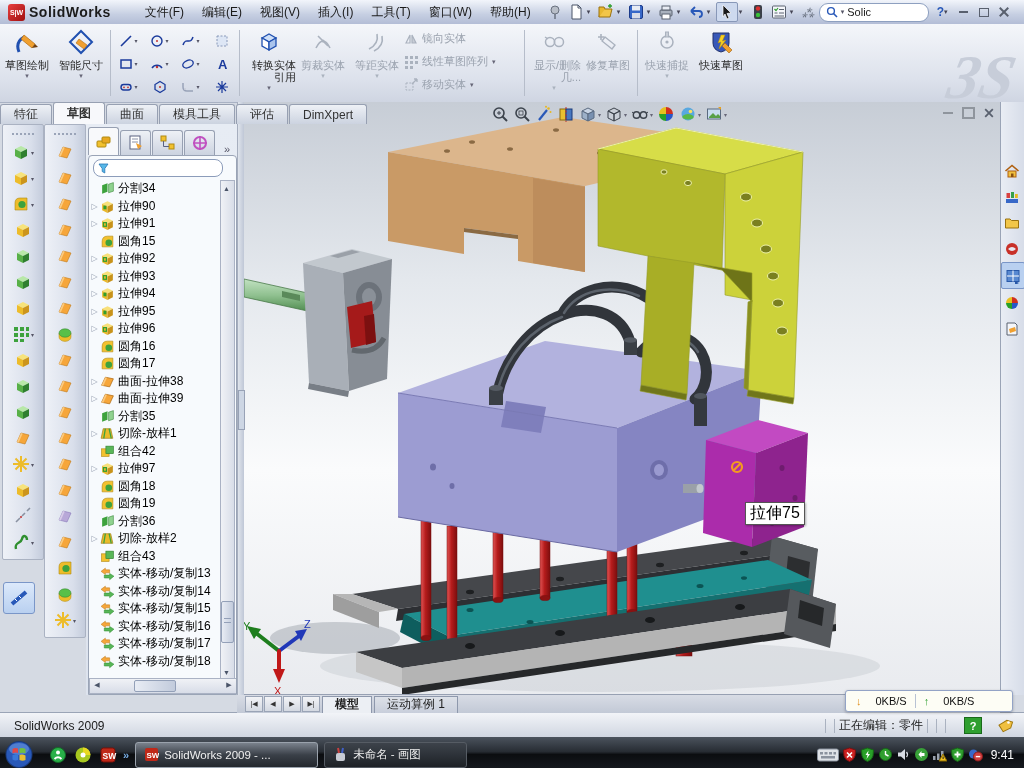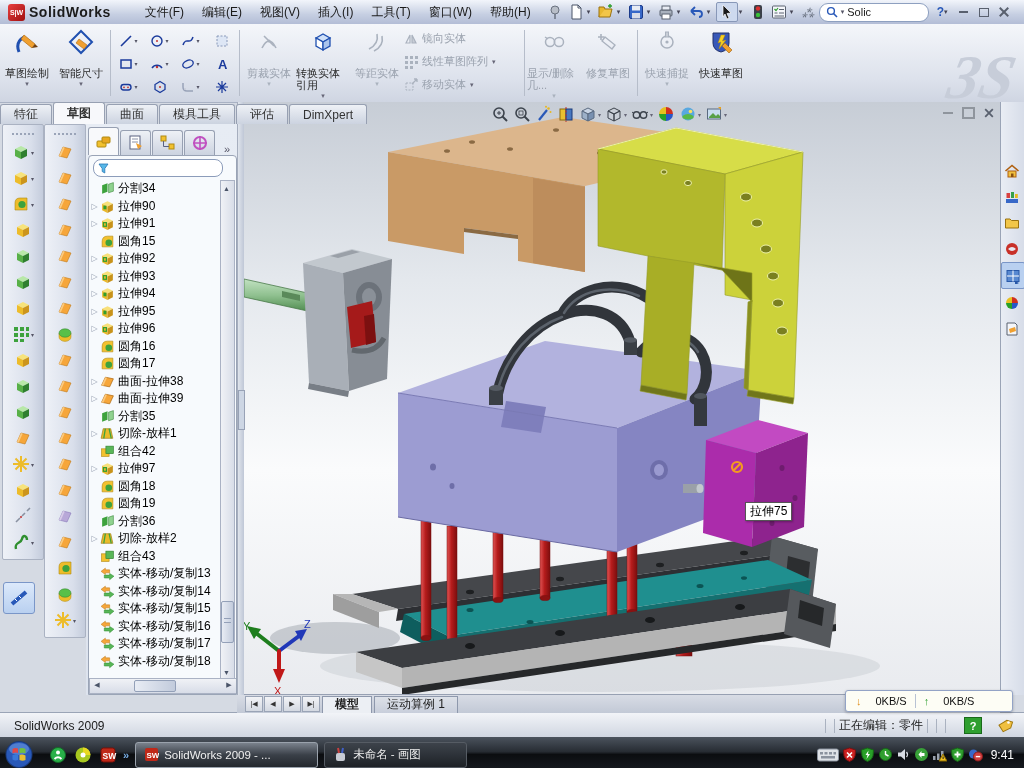--- a/index.html
+++ b/index.html
@@ -21,40 +21,40 @@
   .mini{width:9px;height:2px;background:#59606e;}
   .rest{width:8px;height:7px;border:1.5px solid #59606e;}
   .clos{position:relative;width:10px;height:10px;}
   .clos:before,.clos:after{content:"";position:absolute;left:4px;top:-1px;width:2px;height:12px;background:#59606e;}
   .clos:before{transform:rotate(45deg);}.clos:after{transform:rotate(-45deg);}
   
   #ribbon{left:0;top:24px;width:1024px;height:78px;background:linear-gradient(#f4f6fa,#dde2ec 70%,#cfd5e2);border-bottom:1px solid #a9b2c4;display:flex;align-items:stretch;overflow:hidden;}
   .rgroup{display:flex;flex-direction:column;align-items:center;justify-content:flex-start;padding-top:5px;position:relative;}
   .rbig{width:54px;}
   .rico{height:26px;display:flex;align-items:center;justify-content:center;}
-  .rlabel{font-size:11px;line-height:12px;text-align:left;color:#2a2a2a;margin-top:12px;}
+  .rlabel{font-size:11px;line-height:12px;text-align:right;color:#2a2a2a;margin-top:4px;}
   .gray .rlabel{color:#9aa2ae;}
   .rdd{font-size:7px;color:#667;margin-top:1px;}
   .gray .rdd{color:#aab2be;}
   .rsep{width:1px;background:#b6bdca;margin:6px 2px;}
   #minigrid{display:grid;grid-template-columns:repeat(4,31px);grid-template-rows:repeat(3,23px);padding-top:5px;}
   .mcell{display:flex;align-items:center;justify-content:center;gap:1px;}
   #stack3{display:flex;flex-direction:column;justify-content:flex-start;padding-top:7px;gap:8px;width:118px;}
   .srow{display:flex;align-items:center;gap:4px;font-size:11px;color:#9aa2ae;}
   #watermark{right:10px;top:18px;font-size:62px;font-style:italic;font-weight:bold;color:#c7cdd9;transform:skewX(-12deg);font-family:"Liberation Serif",serif;}
   
   #tabrow{left:0;top:102px;width:392px;height:22px;display:flex;align-items:flex-end;z-index:4;}
   .ctab{height:19px;display:flex;align-items:center;justify-content:center;font-size:12px;color:#333;background:linear-gradient(#eef1f6,#ccd3e0);border:1px solid #97a0b2;border-bottom:none;border-radius:3px 3px 0 0;margin-right:1px;padding:0 13px;}
   .ctab.active{background:#f7f8fb;height:21px;font-weight:bold;}
   
   #viewport{left:237px;top:102px;width:763px;height:593px;background:linear-gradient(#c7cdd6,#e4e8ed 30%,#fafbfc 62%,#e9ebef);overflow:hidden;z-index:1;}
   #headsup{left:253px;top:2px;display:flex;align-items:center;gap:2px;position:absolute;}
   .hico{display:flex;align-items:center;padding:1px;}
   #winctrl{left:706px;top:5px;position:absolute;display:flex;gap:9px;align-items:center;}
-  #tooltip{left:508px;top:400px;position:absolute;background:#fff;border:1px solid #555;font-size:12px;color:#000;padding:0px 4px;z-index:6;box-shadow:1px 1px 2px rgba(0,0,0,.3);}
+  #tooltip{left:508px;top:400px;position:absolute;background:#fff;border:1px solid #555;font-size:16px;color:#000;padding:0px 4px;z-index:6;box-shadow:1px 1px 2px rgba(0,0,0,.3);}
   
   #lefttools{left:0;top:124px;width:86px;height:560px;}
   .tcol{position:absolute;top:0;width:40px;background:linear-gradient(90deg,#eef1f7,#d9dfeb 70%,#c4ccdc);border:1px solid #aab2c2;border-radius:2px;display:flex;flex-direction:column;align-items:center;padding:8px 0 4px 0;}
   .tcol:before{content:"";width:22px;border-top:2px dotted #9aa4b8;margin-bottom:4px;}
   .titem{height:26px;display:flex;align-items:center;justify-content:center;gap:1px;width:100%;}
   .tdd2{font-size:6px;color:#556;}
   #measurebtn{left:3px;top:458px;width:30px;height:30px;border:1px solid #7a96c8;background:linear-gradient(#dce9fb,#b9d0f0);border-radius:3px;display:flex;align-items:center;justify-content:center;position:absolute;}
   
   #fpanel{left:86px;top:124px;width:151px;height:571px;background:linear-gradient(#e7ecf4,#dde3ee);border-right:1px solid #9aa4b6;}
   #ptabs{left:2px;top:3px;position:absolute;display:flex;align-items:flex-end;width:147px;}
@@ -303,40 +303,40 @@
         </svg>
         <span class="tdd2">▾</span>
       </div>
     <div class="mcell">
         <svg width="14" height="14">
           <path d="M7,1 L7,13 M1,7 L13,7 M3,3 L11,11 M11,3 L3,11" stroke="#1a3a9c" stroke-width="1.2"></path>
         </svg>
       </div>
   </div>
   <div class="rsep"></div>
+  <div class="rgroup rbig">
+    <div class="rico">
+        <svg width="26" height="26">
+          <polygon points="6,9 13,5 20,9 13,13" fill="#cfe0f8" stroke="#2050b0" stroke-width="1.3"></polygon>
+          <polygon points="6,9 13,13 13,21 6,17" fill="#fff" stroke="#2050b0" stroke-width="1.3"></polygon>
+          <polygon points="13,13 20,9 20,17 13,21" fill="#aac4ec" stroke="#2050b0" stroke-width="1.3"></polygon>
+        </svg>
+      </div>
+    <div class="rlabel">转换实体引用</div>
+      <div class="rdd">▾</div>
+  </div>
   <div class="rgroup rbig gray">
     <div class="rico">
         <svg width="24" height="24">
           <path d="M5,18 Q12,4 19,18" fill="none" stroke="#aab2be" stroke-width="1.6"></path>
           <line x1="7" y1="6" x2="17" y2="16" stroke="#aab2be" stroke-width="1.6"></line>
           <circle cx="12" cy="11" r="1.5" fill="#aab2be"></circle>
         </svg>
       </div>
     <div class="rlabel">剪裁实体</div>
-      <div class="rdd">▾</div>
-  </div>
-  <div class="rgroup rbig">
-    <div class="rico">
-        <svg width="26" height="26">
-          <polygon points="6,9 13,5 20,9 13,13" fill="#cfe0f8" stroke="#2050b0" stroke-width="1.3"></polygon>
-          <polygon points="6,9 13,13 13,21 6,17" fill="#fff" stroke="#2050b0" stroke-width="1.3"></polygon>
-          <polygon points="13,13 20,9 20,17 13,21" fill="#aac4ec" stroke="#2050b0" stroke-width="1.3"></polygon>
-        </svg>
-      </div>
-    <div class="rlabel">转换实体引用</div>
       <div class="rdd">▾</div>
   </div>
   <div class="rgroup rbig gray">
     <div class="rico">
         <svg width="24" height="24">
           <path d="M4,19 Q14,14 12,4" fill="none" stroke="#aab2be" stroke-width="1.6"></path>
           <path d="M9,21 Q19,16 17,6" fill="none" stroke="#aab2be" stroke-width="1.6"></path>
         </svg>
       </div>
     <div class="rlabel">等距实体</div>

